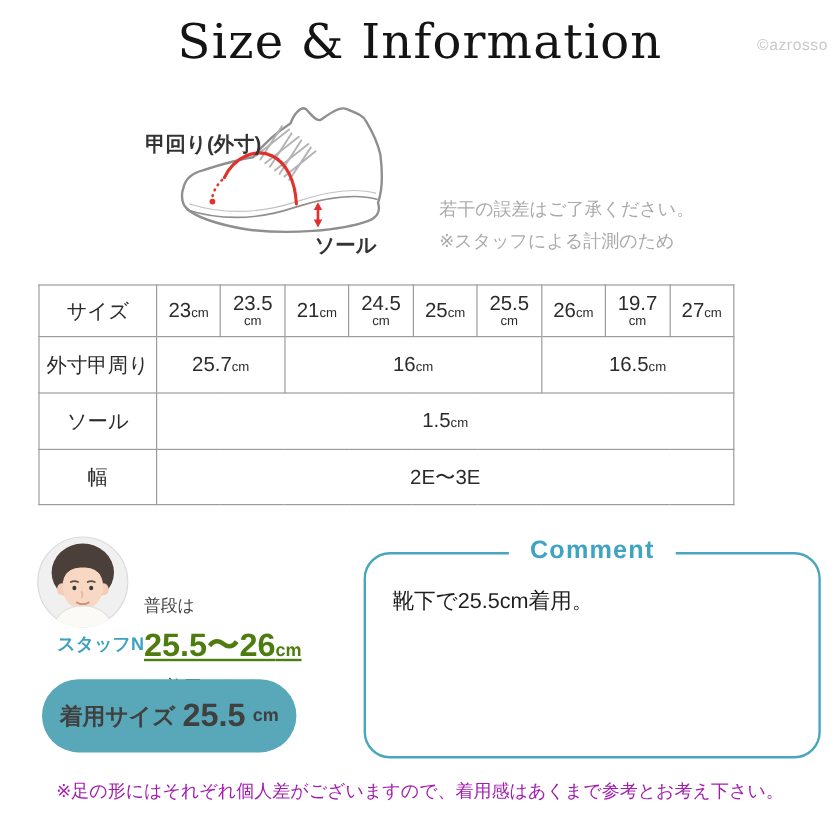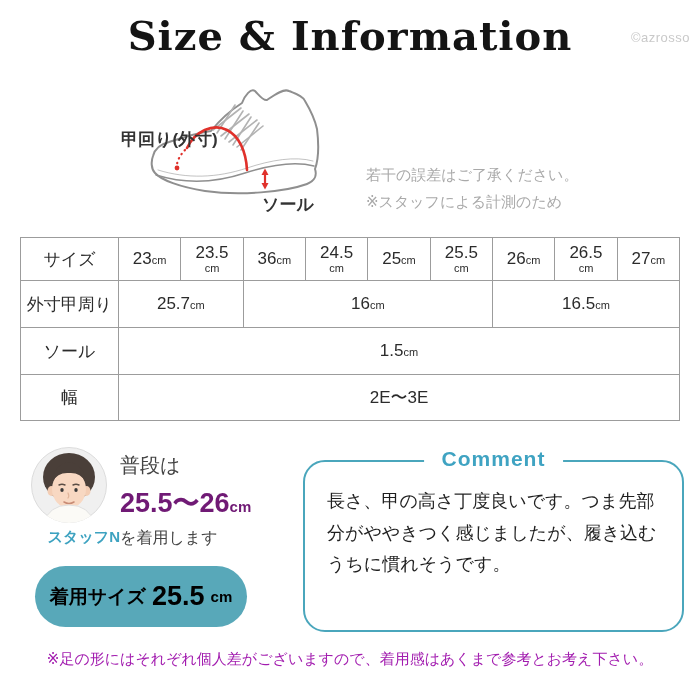--- a/index.html
+++ b/index.html
@@ -1,50 +1,50 @@
 <!DOCTYPE html>
 <html><head>
 <meta charset="utf-8">
 <style>
   html,body{margin:0;padding:0;background:#fff;}
   .canvas{position:relative;width:700px;height:700px;background:#ffffff;overflow:hidden;
           font-family:"Liberation Sans","DejaVu Sans",sans-serif;color:#222;}
 
   .title{position:absolute;top:12px;left:0;width:100%;text-align:center;
-         font-family:"DejaVu Serif","Liberation Serif",serif;font-size:40px;font-weight:700;
+         font-family:"DejaVu Serif","Liberation Serif",serif;font-size:40px;font-weight:400;
          color:#141414;letter-spacing:1px;}
   .watermark{position:absolute;top:30px;right:10px;font-size:13px;color:#c9c9c9;letter-spacing:.5px;}
 
   .shoe-svg{position:absolute;left:145px;top:83px;}
   .diagram-label{position:absolute;font-size:17px;font-weight:700;color:#333;white-space:nowrap;}
-  .girth{left:121px;top:128px;}
+  .girth{left:121px;top:109px;}
   .sole{left:262px;top:193px;}
   .measure-note{position:absolute;left:366px;top:161px;font-size:15px;line-height:1.8;color:#a9a9a9;white-space:nowrap;}
 
-  .size-table{position:absolute;left:20px;top:237px;width:660px;border-collapse:collapse;table-layout:fixed;}
+  .size-table{position:absolute;left:32px;top:237px;width:580px;border-collapse:collapse;table-layout:fixed;}
   .size-table td{border:1px solid #9c9c9c;text-align:center;vertical-align:middle;
                  font-size:17px;color:#2b2b2b;padding:0;}
   .size-table .c-label{width:98px;}
   .r1{height:43px}.r2{height:47px}.r3{height:47px}.r4{height:46px}
   .unit{font-size:11px;}
   td.stacked{line-height:1.1;margin-top:16px;}
   td.stacked .num{display:block;}
   td.stacked .unit{display:block;margin-top:0;}
 
   .avatar{position:absolute;left:30px;top:446px;}
   .staff-name{position:absolute;left:16px;top:528px;width:104px;text-align:right;
               font-size:15px;font-weight:700;color:#3da2c0;}
   .usual{position:absolute;left:120px;top:452px;color:#444;}
-  .usual .prefix{font-size:20px;}
-  .usual .size-line{margin-top:6px;font-size:27px;font-weight:700;color:#701a75;}
+  .usual .prefix{font-size:14px;margin-top:44px;}
+  .usual .size-line{margin-top:6px;font-size:27px;font-weight:700;color:#4d7c0f;text-decoration:underline;}
   .usual .unit2{font-size:15px;font-weight:700;}
   .usual .suffix{margin-top:7px;font-size:16px;}
 
   .badge{position:absolute;left:35px;top:566px;width:212px;height:61px;background:#58a8b9;
-         border-radius:31px;display:flex;align-items:center;justify-content:center;gap:6px;color:#000000;}
+         border-radius:31px;display:flex;align-items:center;justify-content:center;gap:6px;color:#404040;}
   .badge .blabel{font-size:19px;font-weight:700;}
   .badge .bsize{font-size:27px;font-weight:700;}
   .badge .bunit{font-size:15px;font-weight:700;}
 
   .comment-box{position:absolute;left:303px;top:460px;width:377px;height:168px;
                border:2px solid #4aa6bc;border-radius:22px;background:#fff;}
   .comment-title{position:absolute;top:-15px;left:50%;transform:translateX(-50%);
                  background:#fff;padding:0 18px;font-size:21px;font-weight:700;color:#3fa3c2;letter-spacing:1px;}
   .comment-body{padding:24px 16px 0 22px;font-size:18px;line-height:1.75;color:#1f1f1f;}
 
@@ -110,33 +110,33 @@
         <col>
     </colgroup>
     <tbody>
         <tr class="r1">
       <td>サイズ</td>
       <td><span class="num">23</span><span class="unit">cm</span></td>
       <td class="stacked">
             <span class="num">23.5</span>
             <span class="unit">cm</span>
           </td>
-      <td><span class="num">36</span><span class="unit">cm</span></td>
+      <td><span class="num">21</span><span class="unit">cm</span></td>
       <td class="stacked">
             <span class="num">24.5</span>
             <span class="unit">cm</span>
           </td>
       <td><span class="num">25</span><span class="unit">cm</span></td>
       <td class="stacked">
             <span class="num">25.5</span>
             <span class="unit">cm</span>
           </td>
       <td><span class="num">26</span><span class="unit">cm</span></td>
       <td class="stacked">
-            <span class="num">26.5</span>
+            <span class="num">19.7</span>
             <span class="unit">cm</span>
           </td>
       <td><span class="num">27</span><span class="unit">cm</span></td>
     </tr>
     <tr class="r2">
       <td>外寸甲周り</td>
       <td colspan="2"><span class="num">25.7</span><span class="unit">cm</span></td>
       <td colspan="4"><span class="num">16</span><span class="unit">cm</span></td>
       <td colspan="3"><span class="num">16.5</span><span class="unit">cm</span></td>
     </tr>
@@ -183,19 +183,19 @@
 
   <div class="badge">
     <span class="blabel">着用サイズ</span>
     <span class="bsize">25.5</span>
     <span class="bunit">cm</span>
   </div>
 
   <div class="comment-box">
     <div class="comment-title">Comment</div>
     <div class="comment-body">
-      <div>長さ、甲の高さ丁度良いです。つま先部分がややきつく感じましたが、履き込むうちに慣れそうです。</div>
+      <div>靴下で25.5cm着用。</div>
     </div>
   </div>
 
   <div class="footer-note">※足の形にはそれぞれ個人差がございますので、着用感はあくまで参考とお考え下さい。</div>
 
 </div>
 
 </body></html>

